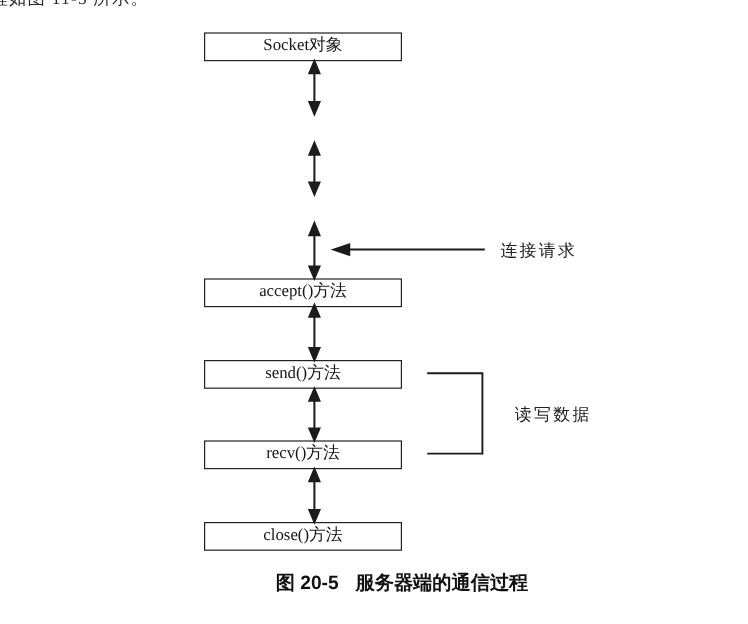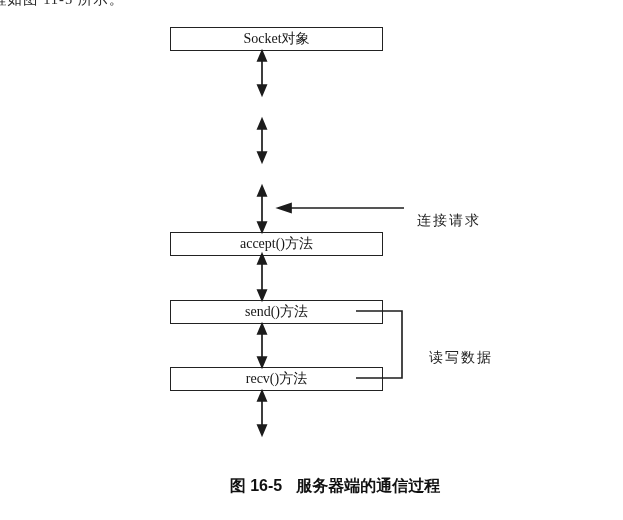--- a/index.html
+++ b/index.html
@@ -21,42 +21,41 @@
     top: -11px; left: -8px;
     font-size: 14.5px;
     line-height: 20px;
     letter-spacing: 1px;
     white-space: pre;
     color: #2a2a2a;
   }
   .flow-box {
     position: absolute;
     left: 170px;
-    width: 213px;
+    width: 165px;
     height: 24px;
     box-sizing: border-box;
     border: 1.5px solid #222222;
     background: #ffffff;
     text-align: center;
     line-height: 21px;
     font-size: 14px;
     color: #161616;
   }
   svg.overlay {
     position: absolute;
     top: 0; left: 0;
     pointer-events: none;
   }
   .side-label {
     position: absolute;
     font-size: 14px;
     letter-spacing: 2px;
     color: #222222;
     white-space: nowrap;
-    margin-top: 12px;
   }
   .caption {
     position: absolute;
     top: 476px; left: 170px;
     width: 330px;
     text-align: center;
     font-family: "Liberation Sans", sans-serif;
     font-weight: bold;
     font-size: 16px;
     color: #111111;
@@ -75,20 +74,23 @@
     <span>Socket对象</span>
   </div>
   <div class="flow-box" style="top:232px">
     <span>accept()方法</span>
   </div>
   <div class="flow-box" style="top:367px">
     <span>recv()方法</span>
   </div>
   <div class="flow-box" style="top:300px">
     <span>send()方法</span>
+  </div>
+  <div class="flow-box" style="top:435px">
+    <span>close()方法</span>
   </div>
 
   <svg class="overlay" width="623" height="520" viewBox="0 0 623 520">
     <g stroke="#1c1c1c" stroke-width="1.7" fill="#1c1c1c">
 
       <g>
         <polygon points="262,51 257.8,61 266.2,61"></polygon>
         <line x1="262" y1="60" x2="262" y2="86"></line>
         <polygon points="262,95 257.8,85 266.2,85"></polygon>
       </g>
@@ -130,16 +132,16 @@
 
       <polyline points="356,311 402,311 402,378 356,378" fill="none" stroke="#1c1c1c" stroke-width="1.6"></polyline>
     </g>
   </svg>
 
   <div class="side-label" style="top:200px; left:417px">连接请求</div>
 
   <div class="side-label" style="top:337px; left:429px">读写数据</div>
 
   <div class="caption">
-    <span class="cap-num">图 16-5</span><span>服务器端的通信过程</span>
+    <span class="cap-num">图 20-5</span><span>服务器端的通信过程</span>
   </div>
 
 </div>
 
 </body></html>

